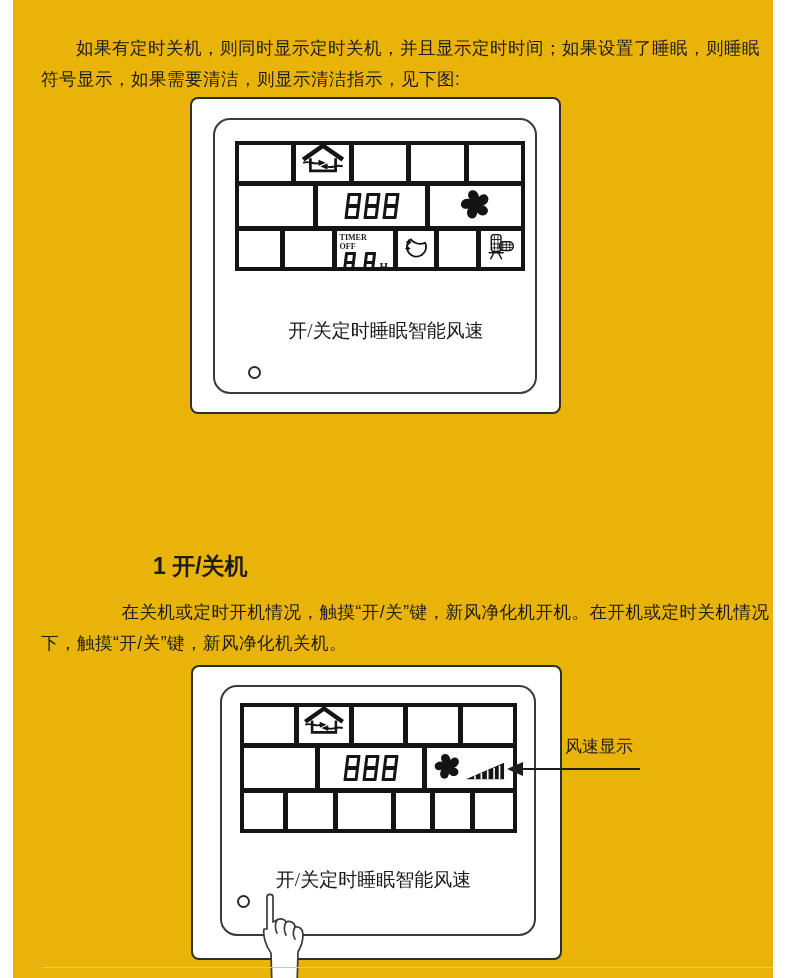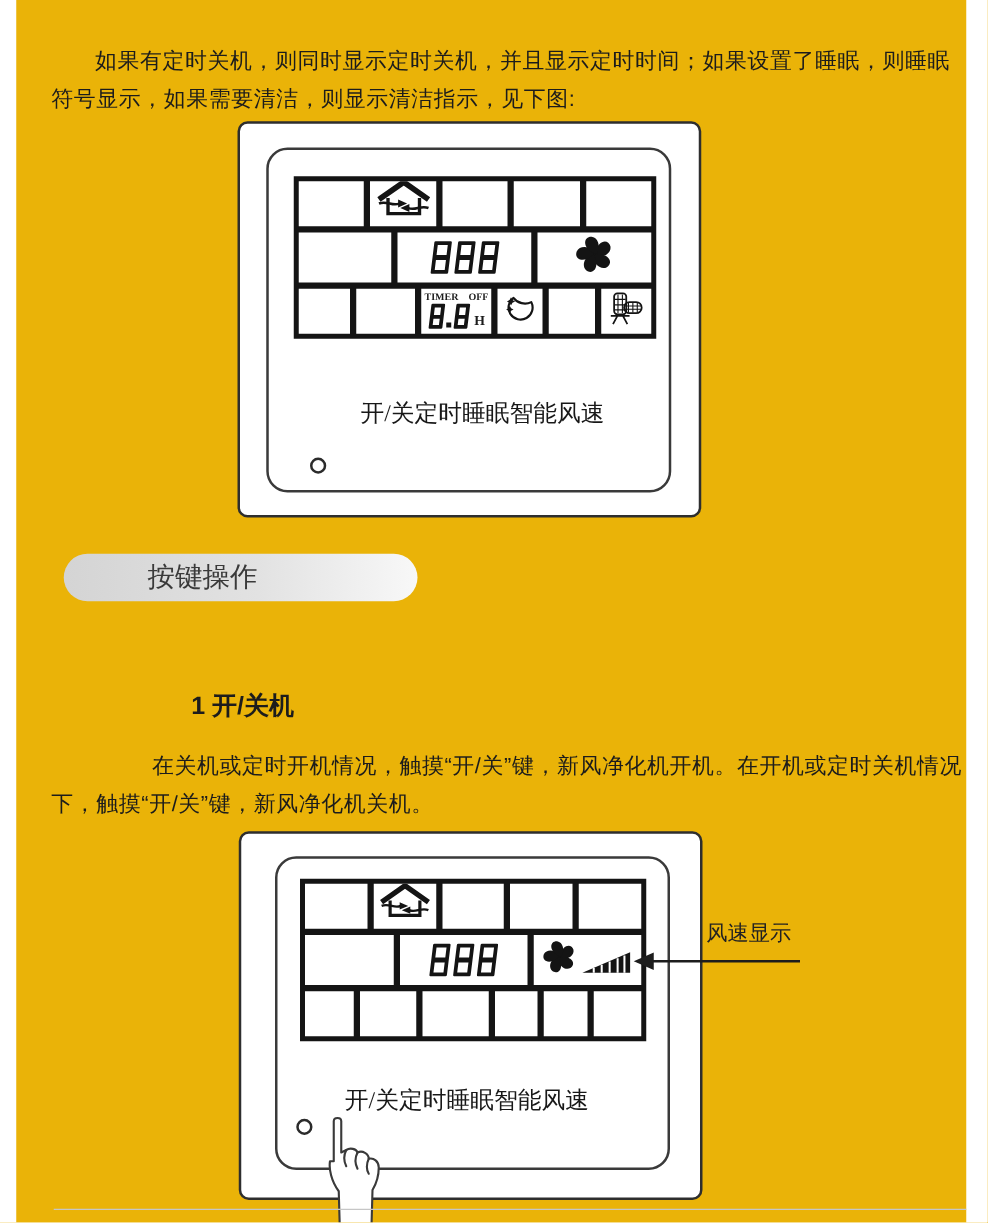--- a/index.html
+++ b/index.html
@@ -4,21 +4,21 @@
 <style>
   html,body{margin:0;padding:0;background:#ffffff;}
   .page{
     position:relative;width:760px;height:978px;background:#eab308;overflow:hidden;
     font-family:"Liberation Sans","DejaVu Sans",sans-serif;color:#1c1c1c;margin-left:13px;
   }
   .para{position:absolute;left:28px;width:736px;font-size:17.5px;line-height:31px;
     letter-spacing:.5px;text-align:left;}
   .indent2{text-indent:2em;}
   .indent45{text-indent:4.6em;}
-  .subheading{position:absolute;left:140px;top:551px;font-size:20px;font-weight:bold;}
+  .subheading{position:absolute;left:140px;top:551px;font-size:23px;font-weight:bold;}
   
   .pill{position:absolute;left:38px;top:443px;width:283px;height:38px;border-radius:19px;
     background:linear-gradient(90deg,#d4d4d4 0%,#e2e2e2 55%,#f8f8f8 100%);}
   .pill span{display:block;padding-left:67px;line-height:38px;font-size:22px;color:#3a3a3a;}
   
   .panel-outer{position:absolute;background:#fff;border:2.5px solid #2e2e2e;border-radius:8px;}
   .panel-inner{position:absolute;border:2px solid #3a3a3a;border-radius:17px;background:#fff;}
   .lcd{position:absolute;background:#141414;padding:4px;display:flex;flex-direction:column;gap:5px;}
   .lcd-row{display:grid;gap:5px;}
   .r1{grid-template-columns:repeat(5,1fr);height:36px;}
@@ -30,21 +30,21 @@
   .seg-row{display:inline-flex;align-items:flex-end;}
   .seg-digit{display:inline-block;box-sizing:border-box;position:relative;
     width:14px;height:26px;border:3.5px solid #141414;border-radius:1px;
     transform:skewX(-7deg);margin:0 2.5px;}
   .seg-digit::after{content:"";position:absolute;left:-1px;right:-1px;top:50%;
     margin-top:-1.75px;height:3.5px;background:#141414;}
   .seg-sm .seg-digit{width:11px;height:20px;border-width:3px;margin:0 1.5px;}
   .seg-sm .seg-digit::after{height:3px;margin-top:-1.5px;}
   .seg-dot{display:inline-block;width:4px;height:4px;background:#141414;margin:0 1px 1px 1px;}
   .timer-top{display:flex;justify-content:space-between;width:92%;
-    font-family:"Liberation Serif","DejaVu Serif",serif;font-weight:bold;font-size:8px;line-height:9px;}
+    font-family:"Liberation Serif","DejaVu Serif",serif;font-weight:bold;font-size:8px;line-height:9px;flex-direction:column;}
   .timer-bot{display:flex;align-items:flex-end;margin-top:1px;}
   .unit-h{font-family:"Liberation Serif","DejaVu Serif",serif;font-weight:bold;font-size:11px;
     margin-left:3px;line-height:11px;}
   
   .keys-row{position:absolute;display:flex;justify-content:center;
     font-family:"Liberation Serif","DejaVu Serif",serif;font-size:19px;color:#181818;}
   .keys-row span{cursor:pointer;}
   .led{position:absolute;width:9px;height:9px;border:2px solid #2b2b2b;border-radius:50%;background:#fff;}
   
   .ann-label{position:absolute;left:552px;top:735px;
@@ -152,23 +152,20 @@
     <div class="keys-row" style="left:36px;right:15px;top:219px;">
       <span>开/关</span>
       <span>定时</span>
       <span>睡眠</span>
       <span>智能</span>
       <span>风速</span>
     </div>
     <div class="led" style="left:56px;top:267px;"></div>
   </div>
 
-  <div class="pill">
-    <span>按键操作</span>
-  </div>
 
 
   <div class="subheading">1 开/关机</div>
 
   <p class="para indent45" style="top:579px;">在关机或定时开机情况，触摸“开/关”键，新风净化机开机。在开机或定时关机情况下，触摸“开/关”键，新风净化机关机。</p>
 
   <div class="panel-outer" style="left:178px;top:665px;width:367px;height:291px;">
     <div class="panel-inner" style="left:27px;top:18px;width:312px;height:247px;"></div>
 
     <div class="lcd" style="left:47px;top:36px;width:269px;">

